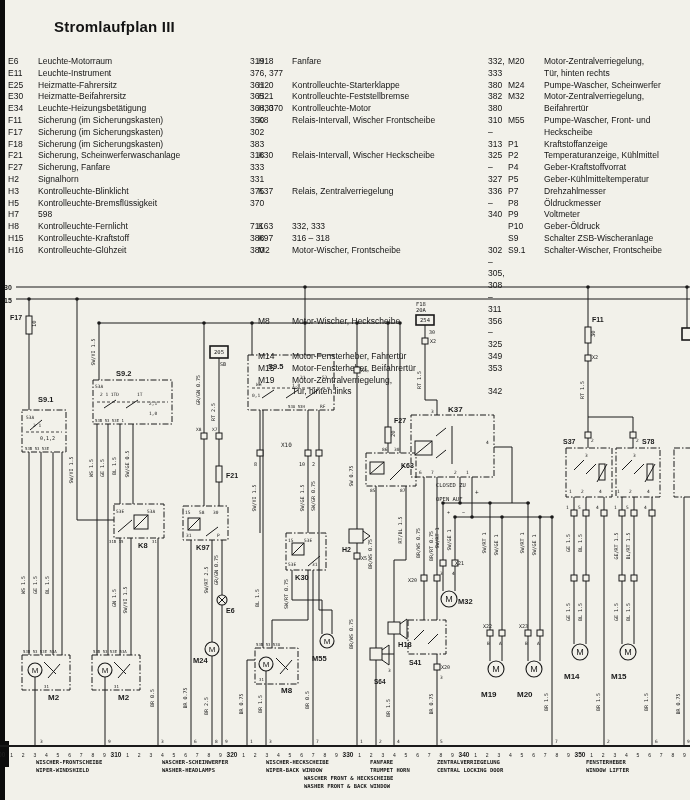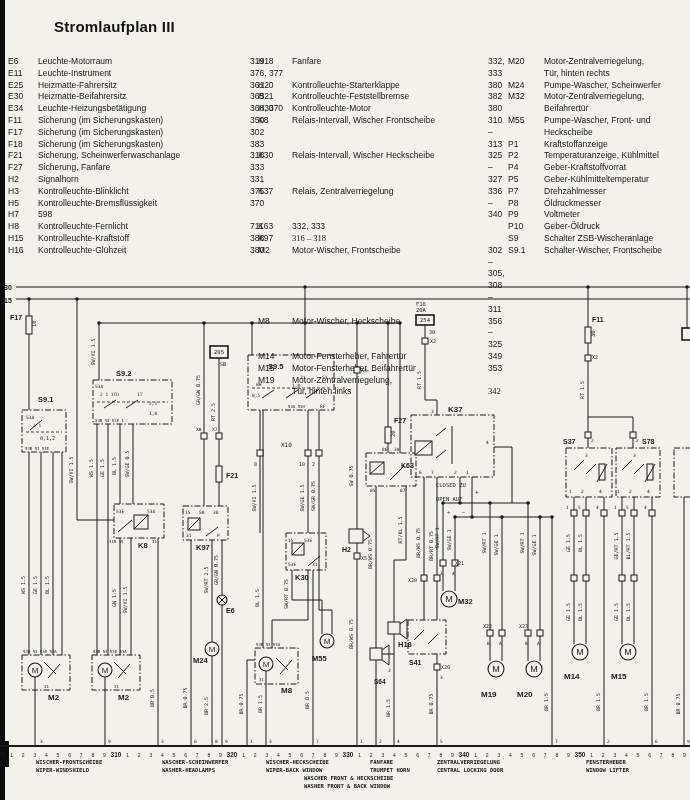--- a/index.html
+++ b/index.html
@@ -9,21 +9,21 @@
   #page-title{position:absolute;left:10px;top:18px;font-size:15px;font-weight:bold;letter-spacing:.2px;margin-left:44px;}
   .lcol{position:absolute;top:56px;font-size:8.5px;line-height:11.8px;}
   .c0{left:8px;width:344px;}
   .c1{left:258px;width:246px;}
   .c2{left:508px;width:180px;}
   .lrow{display:grid;}
   .c0 .lrow{grid-template-columns:30px 212px 1fr;}
   .c1 .lrow{grid-template-columns:34px 196px 1fr;}
   .c2 .lrow{grid-template-columns:36px 1fr;}
   .lname,.lpages{white-space:pre-line;}
-  .pa-end{align-self:end;font-family:Liberation Serif, serif;}
+  .pa-end{align-self:end;}
   svg{position:absolute;left:0;top:0;pointer-events:none;}
 </style>
 </head>
 <body>
 
 <div id="edge-strip"></div>
 <div id="edge-nub"></div>
 <div id="page-title">Stromlaufplan III</div>
 <div id="legend">
     <div class="lcol c0">

